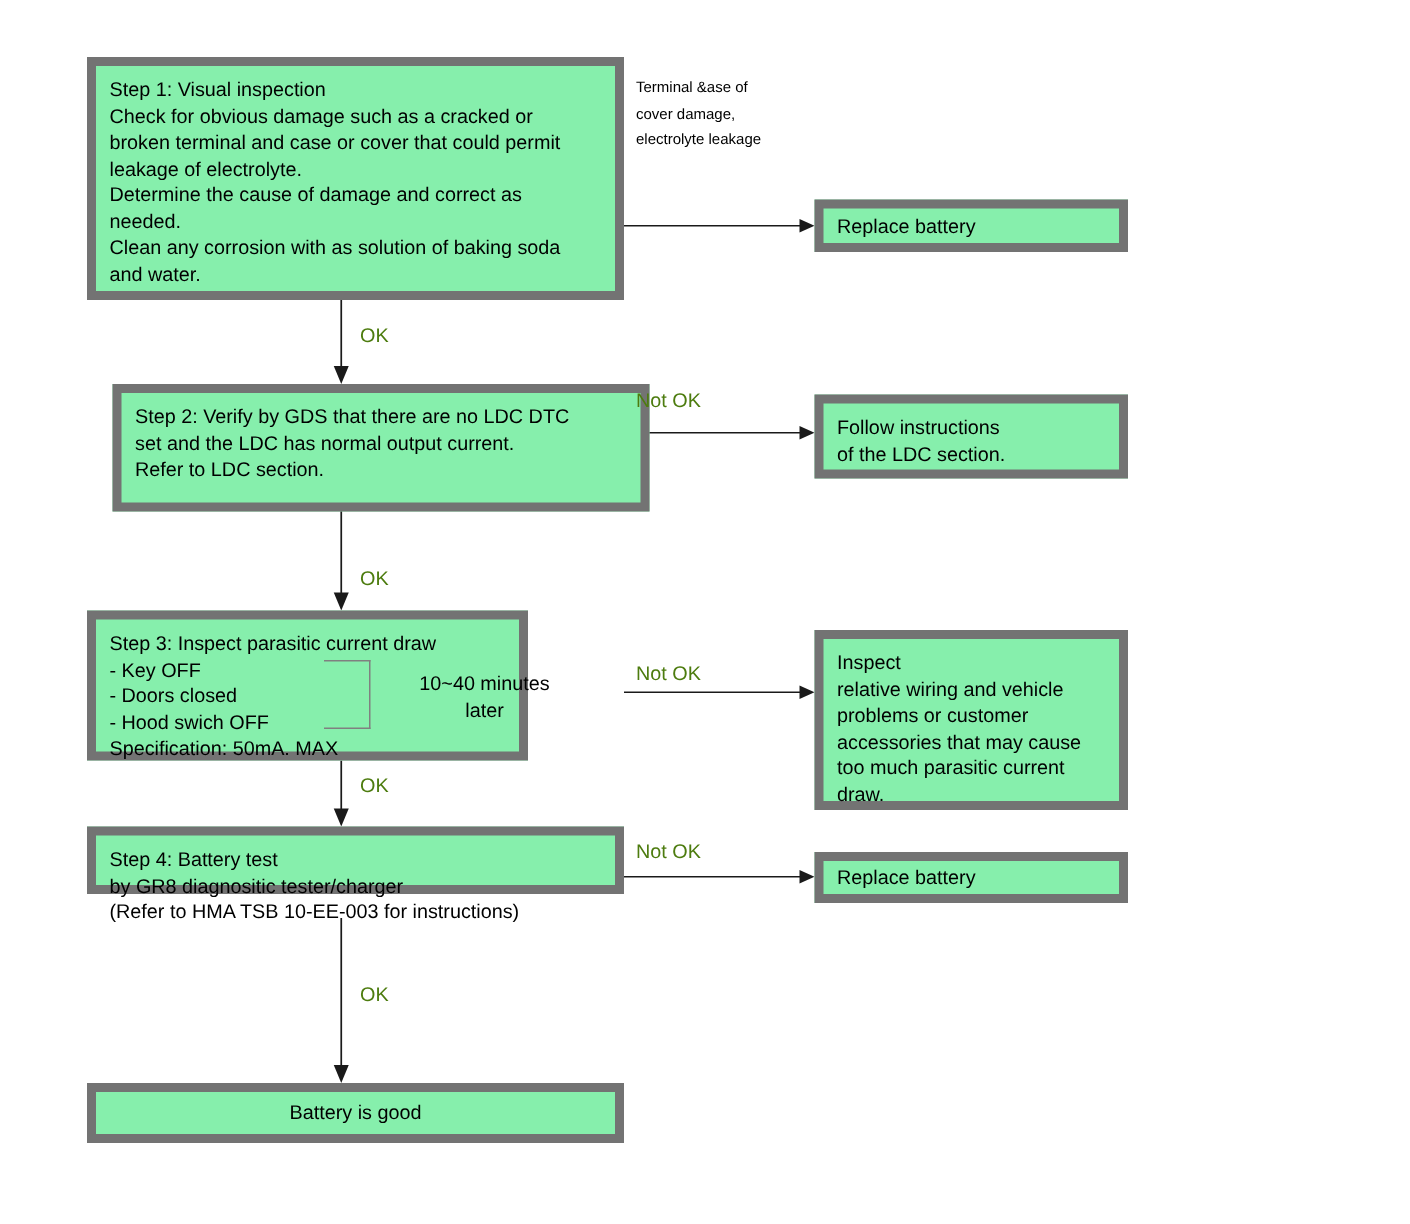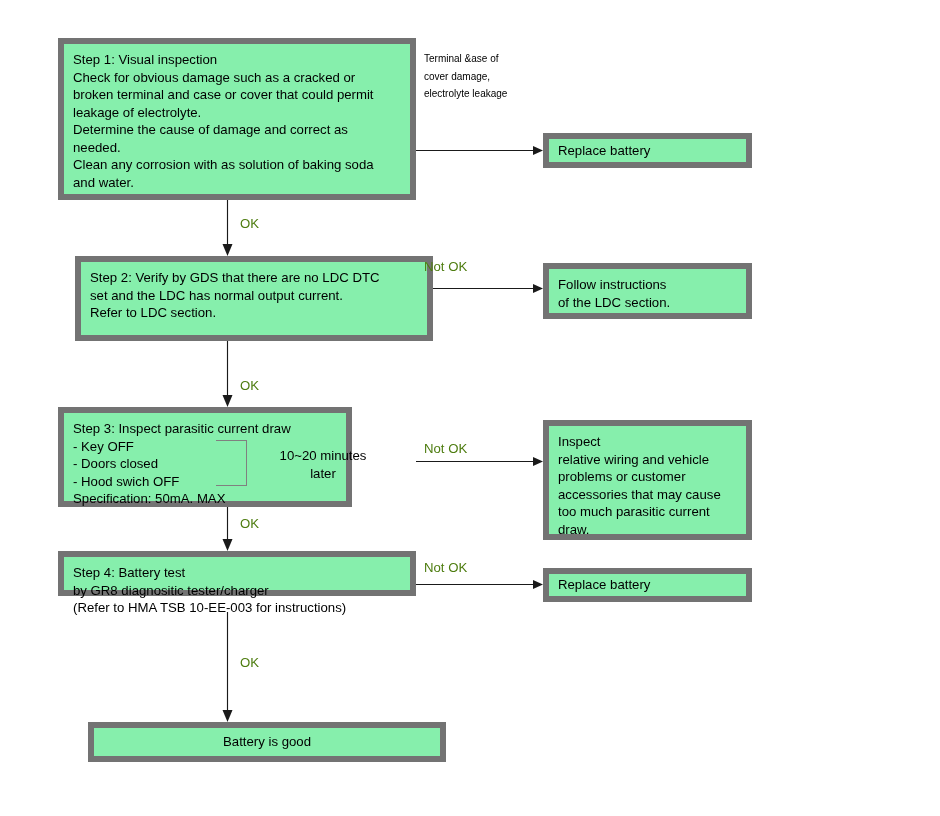--- a/index.html
+++ b/index.html
@@ -29,21 +29,20 @@
     color: #000000;
     padding: 7px 9px 7px 9px;
     white-space: pre-line;
   }
   .node-box.centered {
     display: flex;
     align-items: center;
     justify-content: center;
     text-align: center;
     padding: 0;
-    margin-left: 30px;
   }
   .free-label {
     position: absolute;
     font-size: 10px;
     line-height: 17.5px;
     color: #000000;
     white-space: pre-line;
   }
   .edge-label {
     position: absolute;
@@ -124,21 +123,21 @@
 Refer to LDC section.</div>
 
   <div class="node-box" style="left:58px; top:407px; width:294px; height:100px;">Step 3: Inspect parasitic current draw
  - Key OFF
  - Doors closed
  - Hood swich OFF
    Specification: 50mA. MAX</div>
 
   <div class="bracket" style="left:216px; top:440px; width:31px; height:46px;"></div>
 
-  <div class="inline-note" style="left:258px; top:447px; width:130px;">10~20 minutes
+  <div class="inline-note" style="left:258px; top:447px; width:130px;">10~40 minutes
 later</div>
 
   <div class="node-box" style="left:58px; top:551px; width:358px; height:45px;">Step 4: Battery test
 by GR8 diagnositic tester/charger
 (Refer to HMA TSB 10-EE-003 for instructions)</div>
 
   <div class="node-box centered" style="left:58px; top:722px; width:358px; height:40px;">Battery is good</div>
 
   <div class="free-label" style="left:424px; top:50px; width:190px;">Terminal  &amp;ase of
 cover damage,

